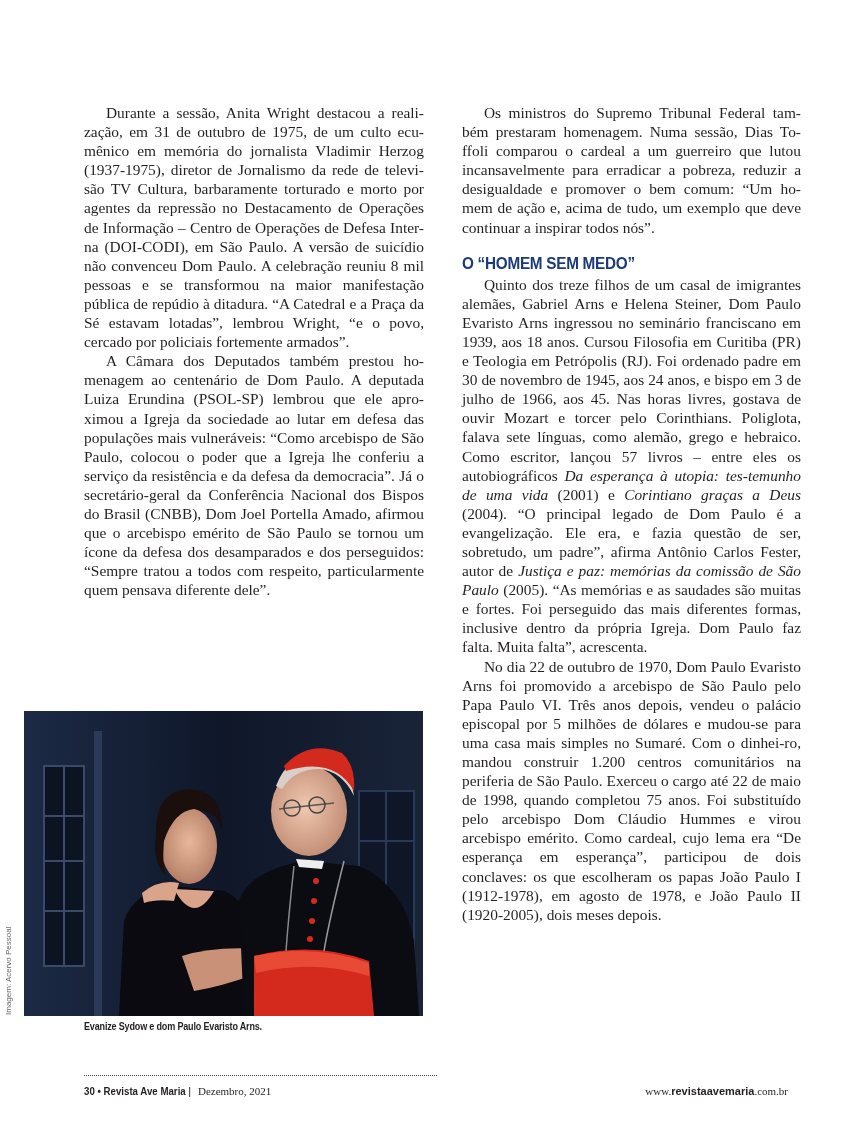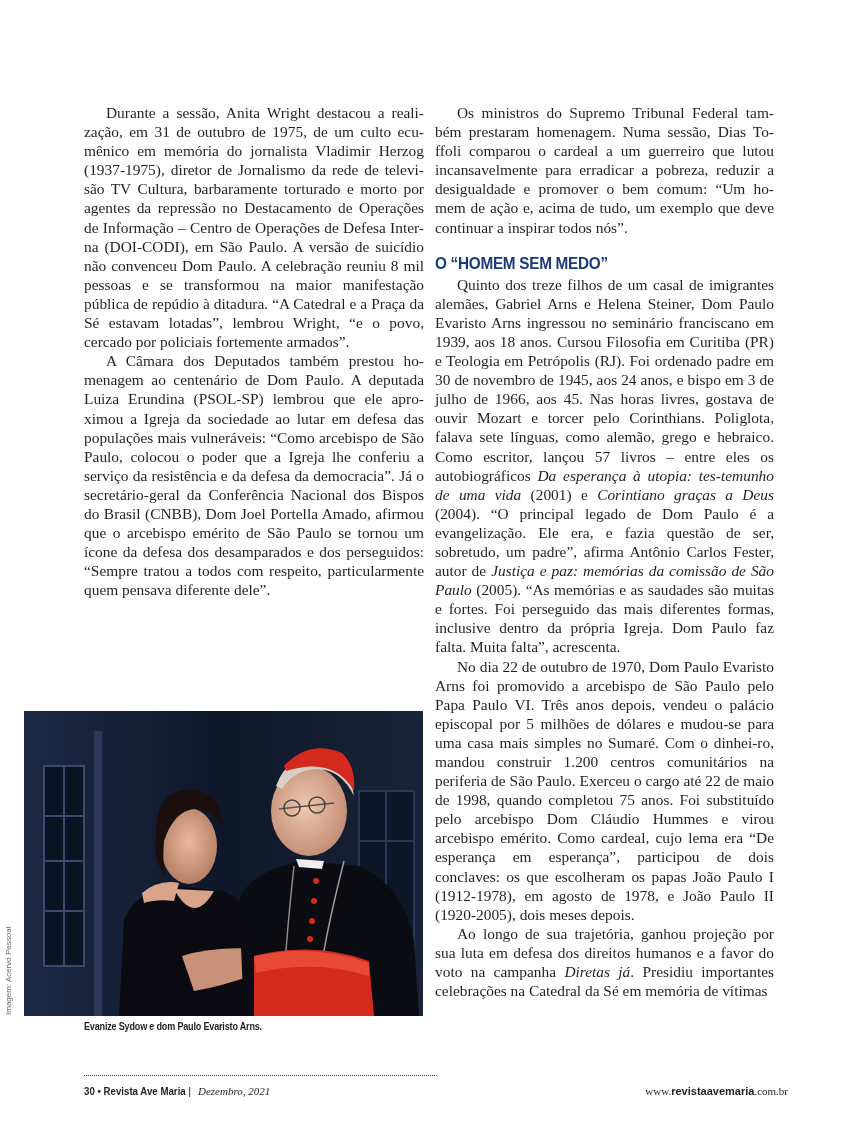--- a/index.html
+++ b/index.html
@@ -1,50 +1,49 @@
 <!DOCTYPE html>
 <html><head>
 <meta charset="utf-8">
 <style>
   html, body { margin:0; padding:0; background:#ffffff; }
   body { width:850px; height:1126px; position:relative; overflow:hidden; color:#231f20; }
   .col { position:absolute; font-family:"Liberation Serif", serif; font-size:15.4px; line-height:19.1px; text-align:justify; hyphens:manual; }
   .col p { margin:0; }
   .col p.ind { text-indent:22px; }
   #col-left { left:84px; top:103px; width:340px; }
-  #col-right { left:435px; top:103px; width:339px; }
+  #col-right { left:462px; top:103px; width:339px; }
   .head { font-family:"Liberation Sans", sans-serif; font-weight:bold; color:#1a3a7a; font-size:17px; letter-spacing:-0.3px; transform:scaleX(0.9); transform-origin:left; margin:17px 0 1px 0; line-height:20px; white-space:nowrap; }
   .photo { position:absolute; left:24px; top:711px; width:399px; height:305px; overflow:hidden; background:#0f1626; }
   .credit { position:absolute; left:4px; top:1015px; transform:rotate(-90deg); transform-origin:left top; font-family:"Liberation Sans", sans-serif; font-size:8px; color:#666; white-space:nowrap; }
   .caption { position:absolute; left:84px; top:1020px; font-family:"Liberation Sans", sans-serif; font-weight:bold; font-size:10.5px; color:#231f20; transform:scaleX(0.86); transform-origin:left; letter-spacing:-0.2px; white-space:nowrap; }
   .rule { position:absolute; left:84px; top:1075px; width:353px; border-top:1px dotted #444; height:0; }
   .foot-left { position:absolute; left:84px; top:1085px; font-size:11px; white-space:nowrap; }
   .foot-left .pn { font-family:"Liberation Sans", sans-serif; font-weight:bold; display:inline-block; transform:scaleX(0.88); transform-origin:left; }
   .foot-left .sep { font-family:"Liberation Sans", sans-serif; margin:0 4px 0 -14px; }
-  .foot-left .dt { font-family:"Liberation Serif", serif;font-style:italic; }
+  .foot-left .dt { font-family:"Liberation Serif", serif; }
   .foot-right { position:absolute; right:62px; top:1085px; font-family:"Liberation Serif", serif; font-size:11px; white-space:nowrap; color:#231f20;margin-left:8px; }
   .foot-right b { font-family:"Liberation Sans", sans-serif; font-weight:bold; }
 </style>
 </head>
 <body>
 
 <div id="col-left" class="col">
     <p class="ind">Durante a sessão, Anita Wright destacou a reali-zação, em 31 de outubro de 1975, de um culto ecu-mênico em memória do jornalista Vladimir Herzog (1937-1975), diretor de Jornalismo da rede de televi-são TV Cultura, barbaramente torturado e morto por agentes da repressão no Destacamento de Operações de Informação – Centro de Operações de Defesa Inter-na (DOI-CODI), em São Paulo. A versão de suicídio não convenceu Dom Paulo. A celebração reuniu 8 mil pessoas e se transformou na maior manifestação pública de repúdio à ditadura. “A Catedral e a Praça da Sé estavam lotadas”, lembrou Wright, “e o povo, cercado por policiais fortemente armados”.</p>
     <p class="ind">A Câmara dos Deputados também prestou ho-menagem ao centenário de Dom Paulo. A deputada Luiza Erundina (PSOL-SP) lembrou que ele apro-ximou a Igreja da sociedade ao lutar em defesa das populações mais vulneráveis: “Como arcebispo de São Paulo, colocou o poder que a Igreja lhe conferiu a serviço da resistência e da defesa da democracia”. Já o secretário-geral da Conferência Nacional dos Bispos do Brasil (CNBB), Dom Joel Portella Amado, afirmou que o arcebispo emérito de São Paulo se tornou um ícone da defesa dos desamparados e dos perseguidos: “Sempre tratou a todos com respeito, particularmente quem pensava diferente dele”.</p>
   </div>
 
 <div id="col-right" class="col">
   <div id="right-intro">
       <p class="ind">Os ministros do Supremo Tribunal Federal tam-bém prestaram homenagem. Numa sessão, Dias To-ffoli comparou o cardeal a um guerreiro que lutou incansavelmente para erradicar a pobreza, reduzir a desigualdade e promover o bem comum: “Um ho-mem de ação e, acima de tudo, um exemplo que deve continuar a inspirar todos nós”.</p>
     </div>
   <div class="head">O “HOMEM SEM MEDO”</div>
   <div id="right-body">
       <p class="ind">Quinto dos treze filhos de um casal de imigrantes alemães, Gabriel Arns e Helena Steiner, Dom Paulo Evaristo Arns ingressou no seminário franciscano em 1939, aos 18 anos. Cursou Filosofia em Curitiba (PR) e Teologia em Petrópolis (RJ). Foi ordenado padre em 30 de novembro de 1945, aos 24 anos, e bispo em 3 de julho de 1966, aos 45. Nas horas livres, gostava de ouvir Mozart e torcer pelo Corinthians. Poliglota, falava sete línguas, como alemão, grego e hebraico. Como escritor, lançou 57 livros – entre eles os autobiográficos <i>Da esperança à utopia: tes-temunho de uma vida</i> (2001) e <i>Corintiano graças a Deus</i> (2004). “O principal legado de Dom Paulo é a evangelização. Ele era, e fazia questão de ser, sobretudo, um padre”, afirma Antônio Carlos Fester, autor de <i>Justiça e paz: memórias da comissão de São Paulo</i> (2005). “As memórias e as saudades são muitas e fortes. Foi perseguido das mais diferentes formas, inclusive dentro da própria Igreja. Dom Paulo faz falta. Muita falta”, acrescenta.</p>
       <p class="ind">No dia 22 de outubro de 1970, Dom Paulo Evaristo Arns foi promovido a arcebispo de São Paulo pelo Papa Paulo VI. Três anos depois, vendeu o palácio episcopal por 5 milhões de dólares e mudou-se para uma casa mais simples no Sumaré. Com o dinhei-ro, mandou construir 1.200 centros comunitários na periferia de São Paulo. Exerceu o cargo até 22 de maio de 1998, quando completou 75 anos. Foi substituído pelo arcebispo Dom Cláudio Hummes e virou arcebispo emérito. Como cardeal, cujo lema era “De esperança em esperança”, participou de dois conclaves: os que escolheram os papas João Paulo I (1912-1978), em agosto de 1978, e João Paulo II (1920-2005), dois meses depois.</p>
-      <p class="ind">Ao longo de sua trajetória, ganhou projeção por sua luta em defesa dos direitos humanos e a favor do voto na campanha <i>Diretas já</i>. Presidiu importantes celebrações na Catedral da Sé em memória de vítimas</p>
     </div>
 </div>
 
 <div class="photo">
   <svg width="399" height="305" viewBox="0 0 399 305">
     <defs>
       <linearGradient id="bg" x1="0" y1="0" x2="1" y2="0">
         <stop offset="0" stop-color="#1c2a45"></stop>
         <stop offset="0.5" stop-color="#0f1729"></stop>
         <stop offset="1" stop-color="#1a2438"></stop>

